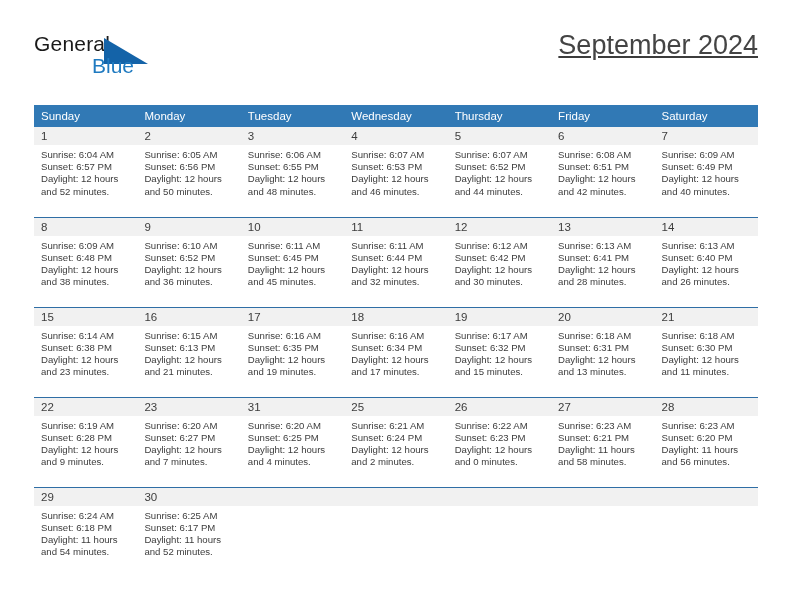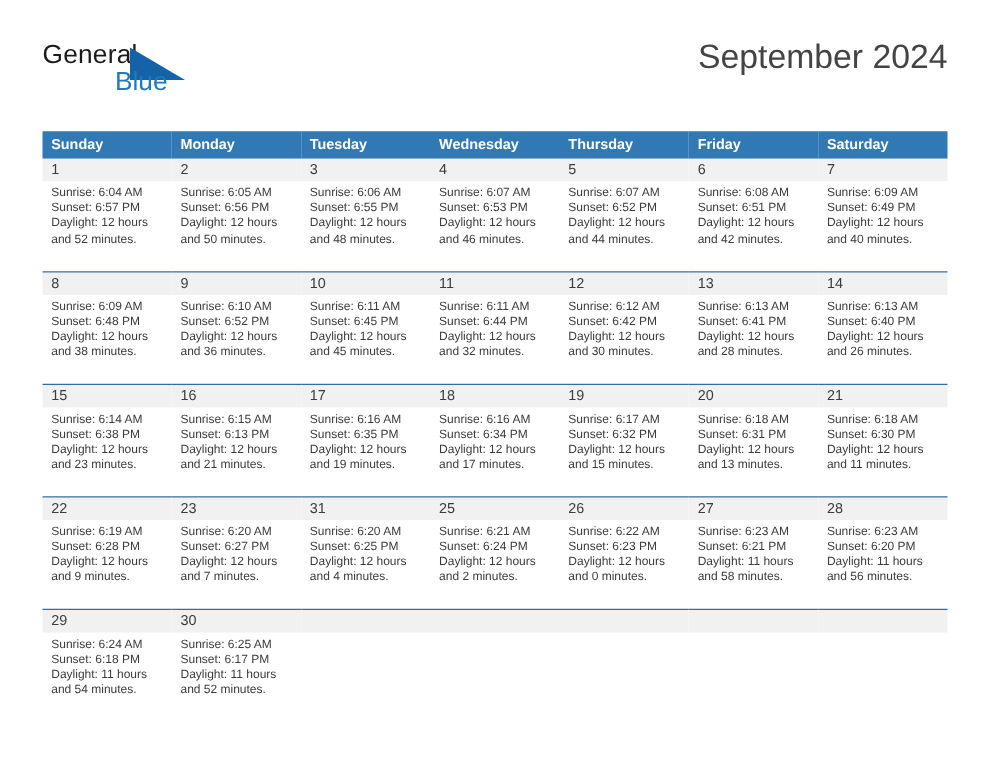--- a/index.html
+++ b/index.html
@@ -55,20 +55,21 @@
     top: 22px;
     font-size: 21px;
     color: #1f7ac0;
     font-family: Liberation Sans, sans-serif;
   }
   .title-wrap {
     position: absolute;
     right: 0;
     top: 0;
     text-align: right;
+    text-decoration: underline;
   }
   .title {
     font-size: 27px;
     color: #444444;
     font-weight: normal;
     line-height: 34px;
     white-space: nowrap;
   }
   .subtitle {
     margin-top: 7px;
@@ -84,21 +85,21 @@
     left: 34px;
     top: 105px;
     width: 724px;
     border-collapse: collapse;
     table-layout: fixed;
   }
   .calendar th {
     background: #3179b5;
     color: #ffffff;
     font-size: 11.5px;
-    font-weight: bold;
+    font-weight: normal;
     text-align: left;
     padding: 5px 0 5px 7px;
     height: 20px;
     border: none;
   }
   .calendar td {
     vertical-align: top;
     padding: 0;
     border: none;
     border-top: 1px solid #2f6ea5;

